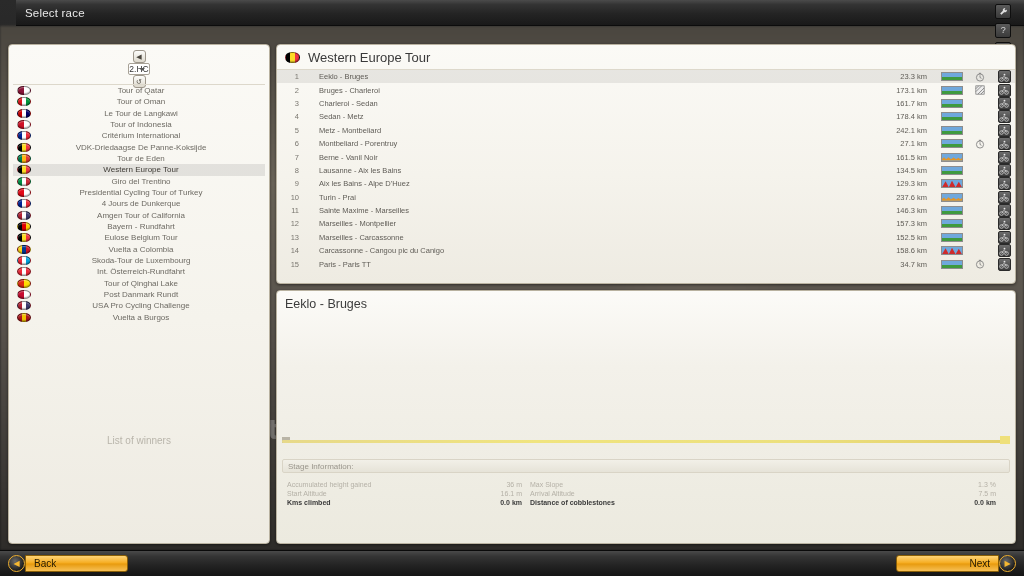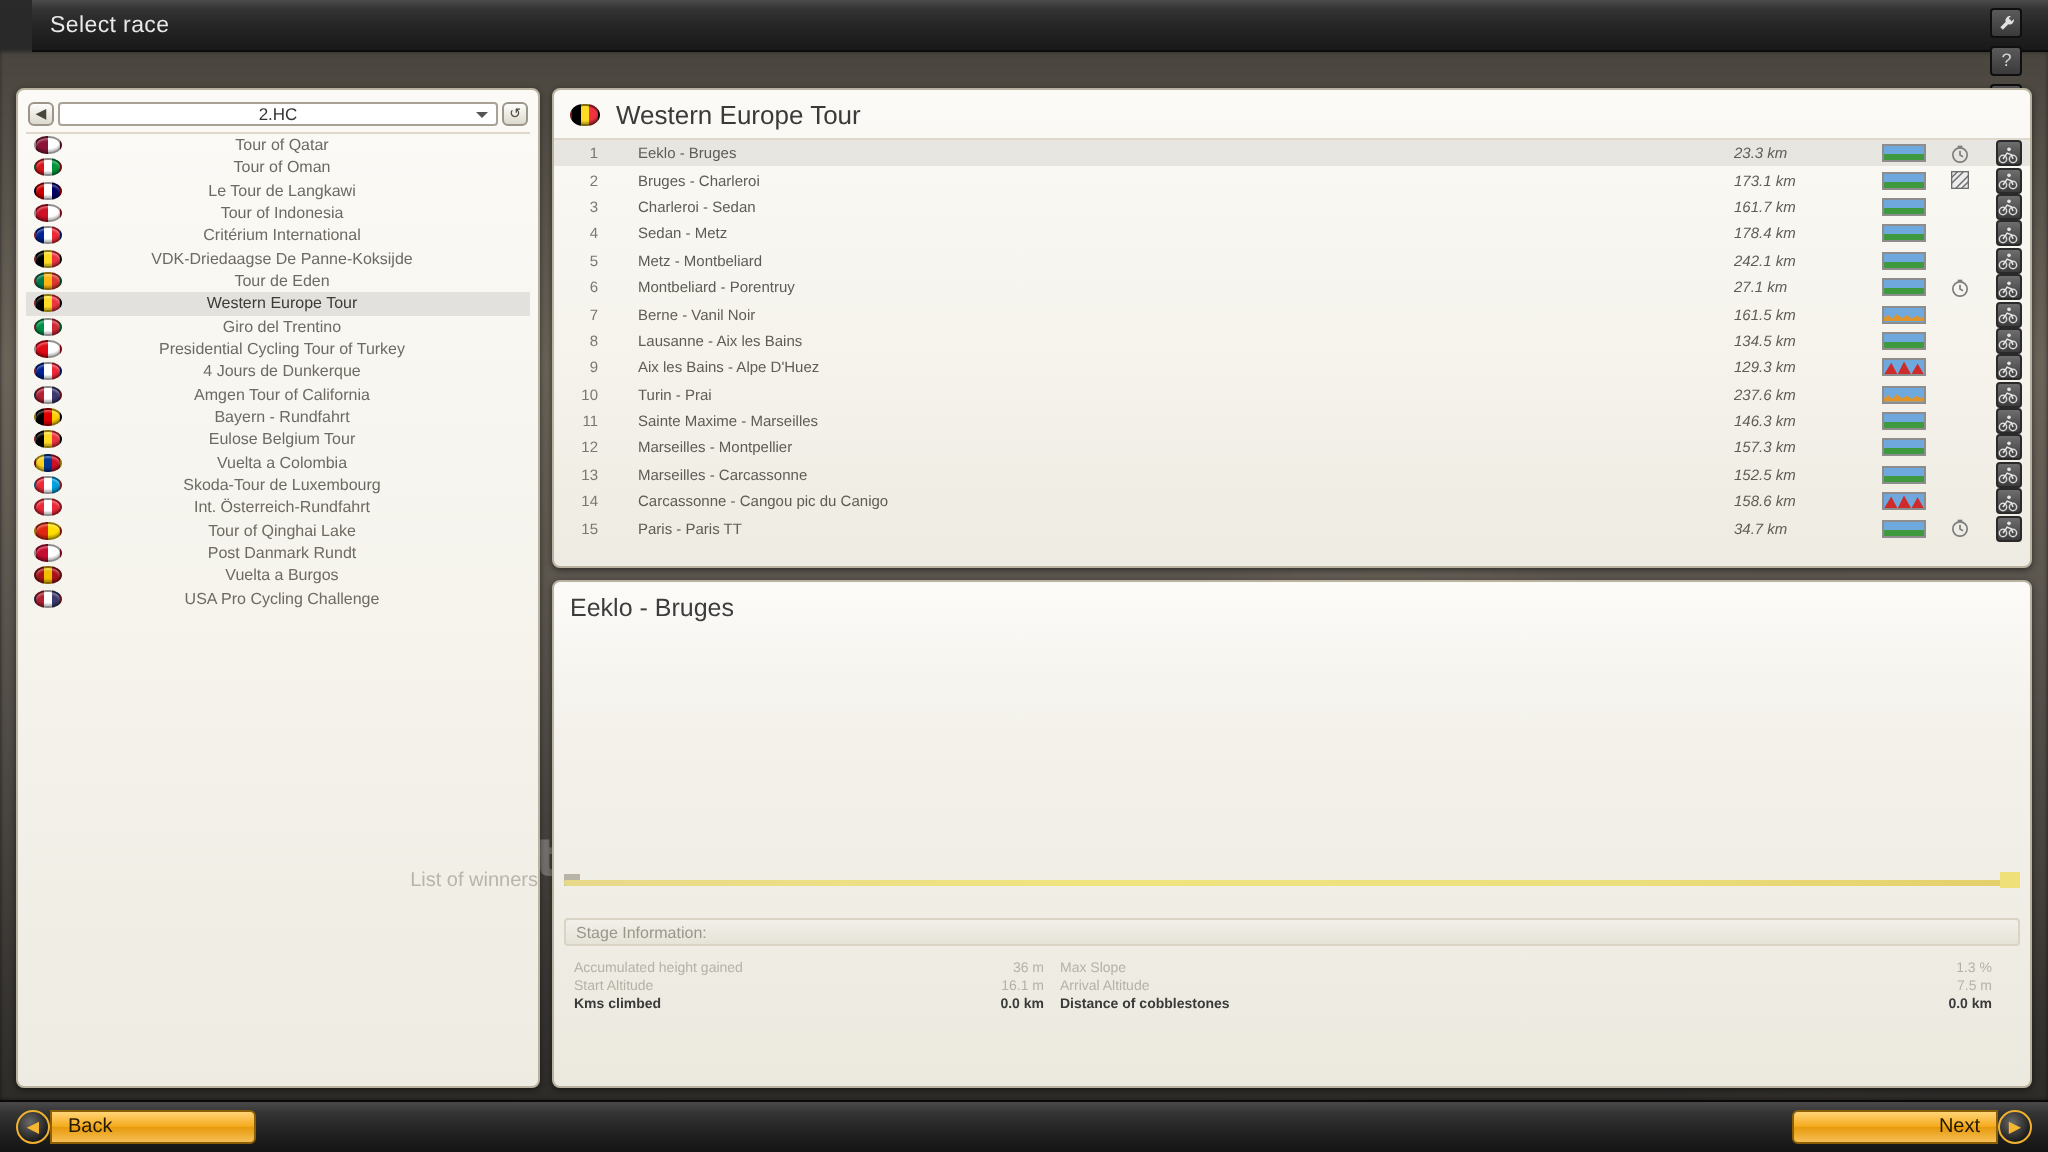--- a/index.html
+++ b/index.html
@@ -76,22 +76,22 @@
   .panel {
     position:absolute;
     background: linear-gradient(180deg,#fbfaf6 0%,#f5f3ec 55%,#eeebe2 100%);
     border:1px solid #b9b2a0;
     border-radius:4px;
     box-shadow: 0 1px 3px rgba(0,0,0,0.5);
   }
   
   #left-panel { left:8px; top:44px; width:262px; height:500px; padding:4px; }
   #race-filter {
-    position:relative; height:13px; margin:1px 1px 3px 1px;
-    display:flex; align-items:flex-end;
+    position:relative; height:13px; margin:1px 1px 21px 1px;
+    display:flex; align-items:center;flex-direction:column;
   }
   .spin-btn {
     width:13px; height:12px; flex:0 0 13px;
     background:linear-gradient(180deg,#fdfdfb,#ddd9cd);
     border:1px solid #9c958a; border-radius:3px;
     display:flex; align-items:center; justify-content:center;
     color:#4a463e; font-size:7px; line-height:1;
   }
   #race-filter-value {
     flex:1; height:12px; margin:0 2px;
@@ -119,21 +119,21 @@
     box-shadow: inset 0 -1px 1px rgba(0,0,0,0.25), inset 0 1px 1px rgba(255,255,255,0.35);
     overflow:hidden;
   }
   .race-name {
     flex:1; text-align:center; font-size:8px; color:#6d6a63;
     white-space:nowrap; overflow:hidden; padding-right:14px;
   }
   .race-row.selected .race-name { color:#3e3b35; }
   #winners-label {
     position:absolute; left:0; right:0; top:390px;
-    text-align:right; font-size:10px; color:#b9b5ab;
+    text-align:center; font-size:10px; color:#b9b5ab;
   }
 
   
   #stage-panel { left:276px; top:44px; width:740px; height:240px; padding:0; }
   #stage-header {
     display:flex; align-items:center; height:25px; padding-left:8px;
     border-bottom:1px solid #ddd8cb;
   }
   #header-flag {
     width:15px; height:11px; border-radius:50%/55%;
@@ -141,21 +141,21 @@
     box-shadow: inset 0 -1px 1px rgba(0,0,0,0.25);
   }
   #stage-title { margin-left:8px; font-size:13px; color:#3a3a3a; }
   #stage-list { position:relative; }
   .stage-row {
     display:flex; align-items:center; height:13.4px; font-size:7.5px; color:#5f5c56;
   }
   .stage-row.selected { background: rgba(0,0,0,0.075); }
   .st-num { width:30px; text-align:right; padding-right:8px; color:#7a7770; }
   .st-name { flex:1; padding-left:12px; white-space:nowrap; overflow:hidden; }
-  .st-dist { width:70px; text-align:left; padding-right:10px;font-style:italic; }
+  .st-dist { width:70px; text-align:right; padding-right:10px; }
   .st-profile { width:30px; display:flex; justify-content:center; }
   .prof {
     width:22px; height:9px; border:1px solid #8d8d8d; position:relative; overflow:hidden;
     background:#6fa8dc;
   }
   .prof .ground { position:absolute; left:0; right:0; bottom:0; }
   .prof.flat .ground { height:3px; background:#3f9a3f; }
   .prof.hilly .ground {
     height:4px;
     background:#e0952a;
@@ -355,26 +355,26 @@
         </div>
         <div class="race-row">
           <div class="flag" style="background: linear-gradient(90deg,#de2910 50%,#ffde00 50%);"></div>
           <div class="race-name">Tour of Qinghai Lake</div>
         </div>
         <div class="race-row">
           <div class="flag" style="background: linear-gradient(90deg,#c60c30 50%,#ffffff 50%);"></div>
           <div class="race-name">Post Danmark Rundt</div>
         </div>
         <div class="race-row">
+          <div class="flag" style="background: linear-gradient(90deg,#b22234 33.3%,#ffffff 33.3%,#ffffff 66.6%,#3c3b6e 66.6%);"></div>
+          <div class="race-name">USA Pro Cycling Challenge</div>
+        </div>
+        <div class="race-row">
           <div class="flag" style="background: linear-gradient(90deg,#aa151b 33.3%,#f1bf00 33.3%,#f1bf00 66.6%,#aa151b 66.6%);"></div>
           <div class="race-name">Vuelta a Burgos</div>
-        </div>
-        <div class="race-row">
-          <div class="flag" style="background: linear-gradient(90deg,#b22234 33.3%,#ffffff 33.3%,#ffffff 66.6%,#3c3b6e 66.6%);"></div>
-          <div class="race-name">USA Pro Cycling Challenge</div>
         </div>
       </div>
     <div id="winners-label">List of winners</div>
   </div>
 
   <div id="stage-panel" class="panel">
     <div id="stage-header">
       <div id="header-flag" style="background: linear-gradient(90deg,#000000 33.3%,#fdda24 33.3%,#fdda24 66.6%,#ef3340 66.6%);"></div>
       <div id="stage-title">Western Europe Tour</div>
     </div>

